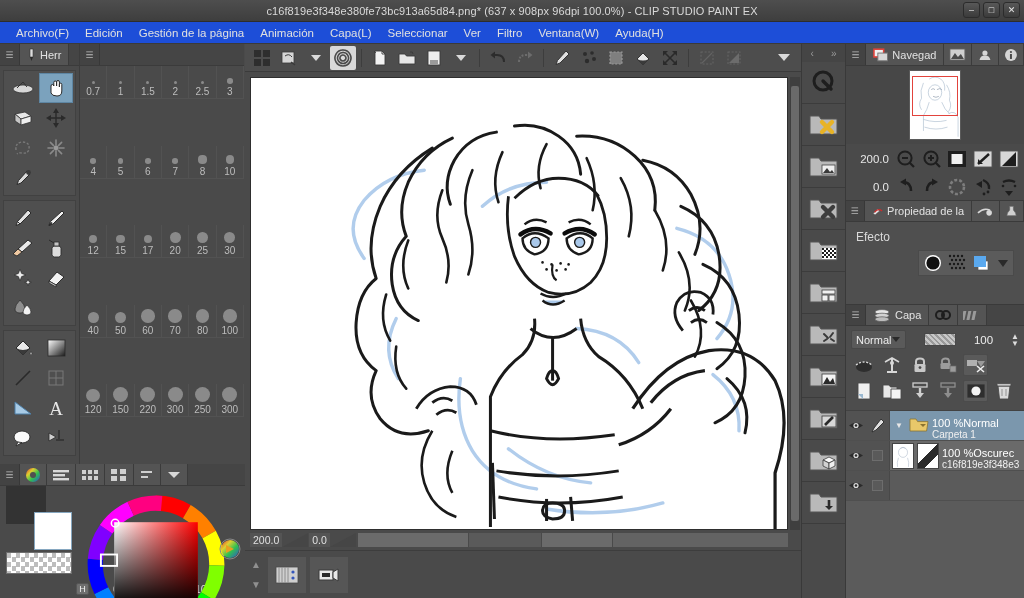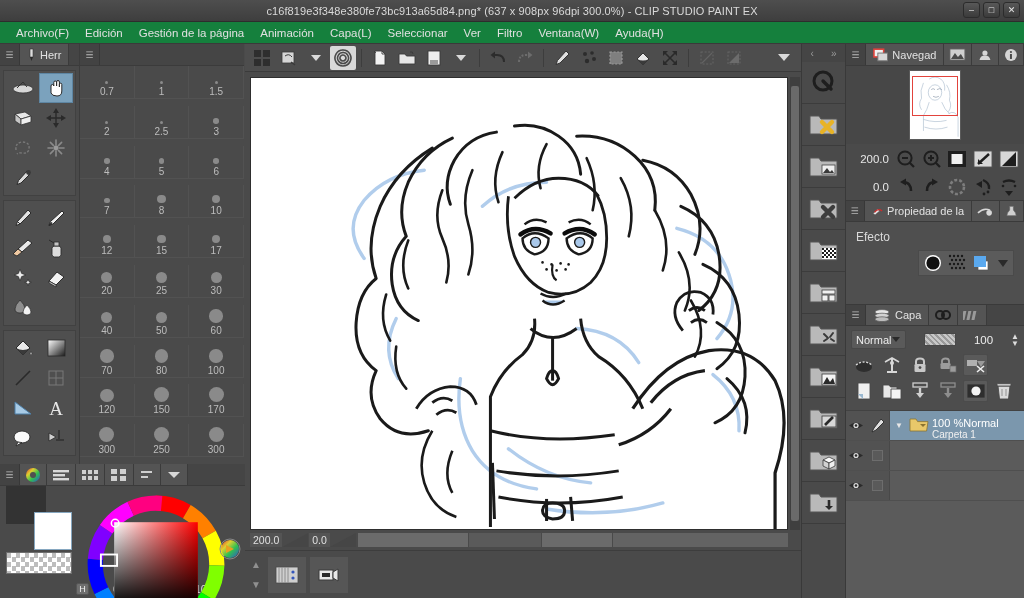--- a/index.html
+++ b/index.html
@@ -26,21 +26,21 @@
   .winbtn {
     width: 17px; height: 16px; border-radius: 3px;
     background: linear-gradient(#585858,#3b3b3b);
     border: 1px solid #2c2c2c;
     display: flex; align-items: center; justify-content: center;
     font-size: 9px; color: #e4e4e4; line-height: 1;
   }
   
   #menubar {
     height: 22px; width: 100%;
-    background: #15803d;
+    background: #1d4ed8;
     border-bottom: 1px solid #3a3a3a;
     display: flex; align-items: center; padding-left: 8px;
   }
   .menuitem { padding: 2px 8px; font-size: 11.5px; color: #e0e0e0; cursor: default; }
   
   #main { position: absolute; top: 44px; left: 0; right: 0; bottom: 0; display: flex; }
   
   #leftcol { width: 245px; display: flex; flex-direction: column; background: #4a4a4a; }
   .tabrow {
     height: 22px; display: flex; align-items: stretch;
@@ -62,21 +62,21 @@
   #toolgrid { padding: 4px 3px; }
   .toolgroup { border: 1px solid #414141; background: #4f4f4f; margin-bottom: 4px; padding: 2px; }
   .toolrow { display: flex; }
   .tool {
     width: 35px; height: 30px; display: flex; align-items: center; justify-content: center;
   }
   .tool.sel { background: #7ba2bd; border: 1px solid #5e86a3; }
   .tool svg { display: block; }
   
   #brushpanel { width: 164px; background: #4a4a4a; display: flex; flex-direction: column; }
-  #brushgrid { flex: 1; display: grid; grid-template-columns: repeat(3, 1fr); }
+  #brushgrid { flex: 1; display: grid; grid-template-columns: repeat(6, 1fr); }
   .bcell {
     border-right: 1px solid #525252; border-bottom: 1px solid #525252;
     display: flex; flex-direction: column; align-items: center; justify-content: flex-end;
     padding-bottom: 1px; position: relative; height: 33px;
   }
   .bdot { background: #8a8a8a; border-radius: 50%; margin-bottom: 2px; }
   .blabel { font-size: 10px; color: #bdbdbd; line-height: 11px; }
   
   #colorpanel { flex: 1; background: #4a4a4a; display: flex; flex-direction: column; }
   #colorbody { flex: 1; position: relative; display: flex; }
@@ -176,21 +176,21 @@
              background: linear-gradient(135deg,#fff 0 45%,#2a2a2a 45% 70%,#fff 70%); }
   .ltext { display: flex; flex-direction: column; line-height: 12px; overflow: hidden; }
   .ltext .l1 { font-size: 11px; color: #fff; white-space: nowrap; margin-top: 6px; }
   .ltext .l2 { font-size: 10px; color: #f0f0f0; white-space: nowrap; }
   .folderarrow { width: 14px; text-align: center; font-size: 8px; color: #e8e8e8; }
 </style>
 </head>
 <body>
 
 <div id="titlebar">
-  <span class="title">c16f819e3f348e380fe73bc913a65d84.png* (637 x 908px 96dpi 300.0%)  - CLIP STUDIO PAINT EX</span>
+  <span class="title">c16f819e3f348e380fe73bc913a65d84.png* (637 x 908px 96dpi 100.0%)  - CLIP STUDIO PAINT EX</span>
   <div id="wincontrols">
     <div class="winbtn">–</div>
     <div class="winbtn">□</div>
     <div class="winbtn">✕</div>
   </div>
 </div>
 
 <div id="menubar">
   <div class="menuitem">Archivo(F)</div>
   <div class="menuitem">Edición</div>
@@ -516,21 +516,21 @@
             <div class="bcell">
               <div class="bdot" style="width: 13.4px; height: 13.4px;"></div>
               <div class="blabel">120</div>
             </div>
             <div class="bcell">
               <div class="bdot" style="width: 15px; height: 15px;"></div>
               <div class="blabel">150</div>
             </div>
             <div class="bcell">
               <div class="bdot" style="width: 15px; height: 15px;"></div>
-              <div class="blabel">170</div>
+              <div class="blabel">220</div>
             </div>
             <div class="bcell">
               <div class="bdot" style="width: 15px; height: 15px;"></div>
               <div class="blabel">300</div>
             </div>
             <div class="bcell">
               <div class="bdot" style="width: 15px; height: 15px;"></div>
               <div class="blabel">250</div>
             </div>
             <div class="bcell">
@@ -1385,20 +1385,36 @@
           <div class="eyecol">
             <svg width="16" height="11" viewBox="0 0 16 11">
               <path d="M1 5.5 Q8 0 15 5.5 Q8 11 1 5.5 Z" fill="#2b2b2b"></path>
               <circle cx="8" cy="5.5" r="2.6" fill="#dcdcdc"></circle>
               <circle cx="8" cy="5.5" r="1.3" fill="#2b2b2b"></circle>
             </svg>
           </div>
           <div class="penxcol">
             <div class="chkbox"></div>
           </div>
+          <div class="lmeta">
+            <span class="lthumb"><svg viewBox="0 0 22 26" style="width:100%;height:100%">
+                <rect width="22" height="26" fill="#fff"></rect>
+                <g fill="none" stroke="#9aa9bd" stroke-width=".5">
+                  <ellipse cx="11" cy="9" rx="5" ry="5.5"></ellipse>
+                  <path d="M6 15 Q4 20 5 25"></path>
+                  <path d="M16 15 Q18 20 17 25"></path>
+                  <path d="M8 5 Q11 2 14 5"></path>
+                </g>
+              </svg></span>
+            <span class="lthumb2"></span>
+            <div class="ltext">
+              <span class="l1">100 %Oscurec</span>
+              <span class="l2">c16f819e3f348e3</span>
+            </div>
+          </div>
         </div>
         <div class="layerrow">
           <div class="eyecol">
             <svg width="16" height="11" viewBox="0 0 16 11">
               <path d="M1 5.5 Q8 0 15 5.5 Q8 11 1 5.5 Z" fill="#2b2b2b"></path>
               <circle cx="8" cy="5.5" r="2.6" fill="#dcdcdc"></circle>
               <circle cx="8" cy="5.5" r="1.3" fill="#2b2b2b"></circle>
             </svg>
           </div>
           <div class="penxcol">

